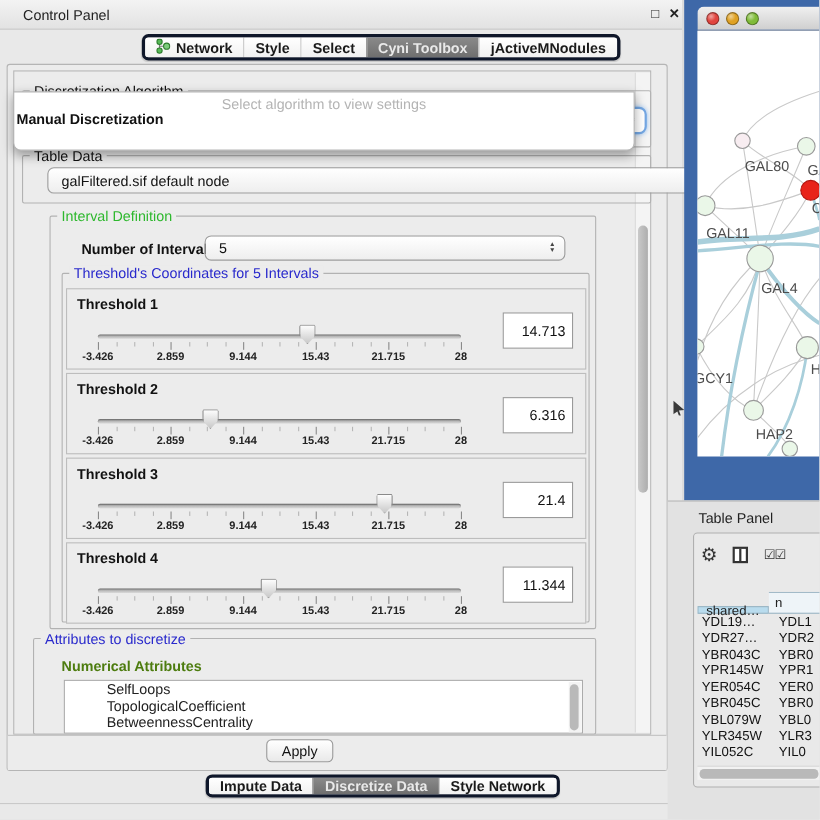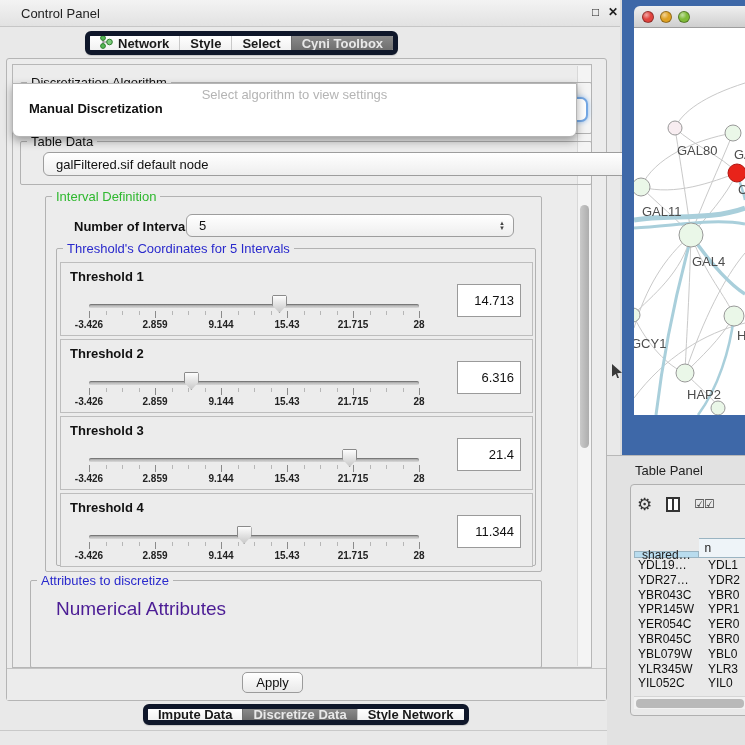--- a/index.html
+++ b/index.html
@@ -9,22 +9,22 @@
 
   
   #control-panel { left:0; top:0; width:620px; height:745px; background:#e9e9e9; }
   #titlebar { left:0; top:0; width:620px; height:27px; background:linear-gradient(#f3f3f3,#e2e2e2); border-bottom:1px solid #c6c6c6; }
   #titlebar .title { position:absolute; left:21px; top:6px; font-size:13px; color:#222; }
   .win-btn { position:absolute; top:5px; font-size:12px; color:#222; cursor:default; }
   #float-btn { left:592px; }
   #close-btn { left:608px; font-weight:bold; }
 
   
-  .segbar { position:absolute; display:flex; border:5px solid #0f172a; border-radius:6px; overflow:hidden; background:#fff;
-            box-shadow:0 1px 1px rgba(0,0,0,.15); }
+  .segbar { position:absolute; display:flex; border:3px solid #0f172a; border-radius:6px; overflow:hidden; background:#fff;
+            box-shadow:0 1px 1px rgba(0,0,0,.15);margin-left:44px; }
   .seg { display:flex; align-items:center; justify-content:center; gap:5px; font-size:13px; font-weight:bold; color:#1a1a1a;
          background:linear-gradient(#ffffff,#f1f1f1); border-left:1px solid #c9c9c9; padding:0 10px; white-space:nowrap; }
   .seg:first-child { border-left:none; }
   .seg.selected { background:linear-gradient(#8a8a8a,#6f6f6f); color:#e9e9e9; border-left-color:#6f6f6f; }
 
   
   #outer-panel { left:6px; top:58px; width:601px; height:643px; background:#ececec; border:1px solid #b5b5b5; border-radius:3px; }
   #scrollpane { left:12px; top:64px; width:580px; height:604px; background:#ececec; border:1px solid #b7b7b7; }
   #vscroll { left:577px; top:66px; width:14px; height:600px; background:#f4f4f4; border-left:1px solid #d8d8d8; }
   #vscroll .thumb { position:absolute; left:2px; top:139px; width:9px; height:243px; background:linear-gradient(90deg,#c9c9c9,#adadad); border-radius:5px; }
@@ -37,21 +37,21 @@
 
   
   .combo { position:absolute; background:linear-gradient(#ffffff,#eeeeee); border:1px solid #9d9d9d; border-radius:6px;
            font-size:13px; color:#111; display:flex; align-items:center; padding:0 26px 0 12px; }
   .stepper { position:absolute; right:8px; top:50%; transform:translateY(-50%); display:flex; flex-direction:column; line-height:5px; font-size:6px; color:#444; }
 
   
   #algo-popup { left:12px; top:83px; width:565px; height:54px; background:#fff; border:1px solid #b5b5b5;
                 border-radius:0 0 7px 7px; box-shadow:0 4px 10px rgba(0,0,0,.35); z-index:50; overflow:hidden; }
   #algo-popup .hint { text-align:center; font-size:13px; color:#b4b4b4; padding-top:3px; height:17px; }
-  #algo-popup .opt  { font-size:13px; color:#111; padding:0 16px; height:16px; line-height:16px; }
+  #algo-popup .opt  { font-size:13px; color:#111; padding:0 2px; height:16px; line-height:16px; }
   #algo-popup .opt.bold { font-weight:bold; }
   #algo-combo-ghost { left:300px; top:97px; width:288px; height:25px; background:#fff; border:2px solid #74a7e3; border-radius:7px;
                       box-shadow:0 0 5px #8cbaee; z-index:10; }
 
   
   .thr-panel { position:absolute; left:60px; width:473px; height:74px; background:#ececec; border:1px solid #bdbdbd; }
   .thr-label { position:absolute; left:9px; top:6px; font-size:13px; font-weight:bold; color:#111; }
   .thr-track { position:absolute; left:28px; top:41px; width:330px; height:4px; border-radius:3px;
                background:linear-gradient(#9e9e9e,#d9d9d9); box-shadow:inset 0 1px 1px rgba(0,0,0,.3); }
   .thr-thumb { position:absolute; top:32px; width:15px; height:18px;
@@ -133,20 +133,23 @@
         <span>Network</span>
       </div>
       <div class="seg">
         <span>Style</span>
       </div>
       <div class="seg">
         <span>Select</span>
       </div>
       <div class="seg selected">
         <span>Cyni Toolbox</span>
+      </div>
+      <div class="seg">
+        <span>jActiveMNodules</span>
       </div>
     </div>
 
   <div id="outer-panel" class="abs"></div>
   <div id="scrollpane" class="abs"></div>
   <div id="vscroll" class="abs">
       <div class="thumb"></div>
     </div>
 
   <div class="groupbox" style="left:20px; top:82px; width:572px; height:52px;">
@@ -321,21 +324,31 @@
         <div class="tick" style="left: 341.5px; height: 4px; opacity: 0.55;"></div>
         <div class="tick" style="left: 358px; height: 7px; opacity: 1;"></div>
         <div class="tick-label" style="left: 358px;">28</div>
         <div class="thr-thumb" style="left: 175.598px;"></div>
         <div class="thr-value">11.344</div>
       </div>
     </div>
 
   <div class="groupbox" style="left:30px; top:580px; width:512px; height:88px;">
     <span class="grouplabel blue">Attributes to discretize</span>
-    <span class="abs" style="left:25px; top:17px; font-size:19px; font-weight:normal; color:#4c1d95;">Numerical Attributes</span>
+    <span class="abs" style="left:25px; top:17px; font-size:13px; font-weight:bold; color:#4d7c0f;">Numerical Attributes</span>
+  </div>
+  <div id="attr-list" class="abs">
+    <div id="attr-items">
+        <div class="attr-item">SelfLoops</div>
+        <div class="attr-item">TopologicalCoefficient</div>
+        <div class="attr-item">BetweennessCentrality</div>
+      </div>
+    <div id="attr-scroll">
+        <div class="thumb"></div>
+      </div>
   </div>
 
   <div id="footer" class="abs"></div>
   <div id="apply-btn" class="abs">Apply</div>
 
   <div class="segbar" id="bottom-tabbar" style="left:143px; top:704px; height:21px;">
       <div class="seg" style="font-size: 13px;">Impute Data</div>
       <div class="seg selected" style="font-size: 13px;">Discretize Data</div>
       <div class="seg" style="font-size: 13px;">Style Network</div>
     </div>

